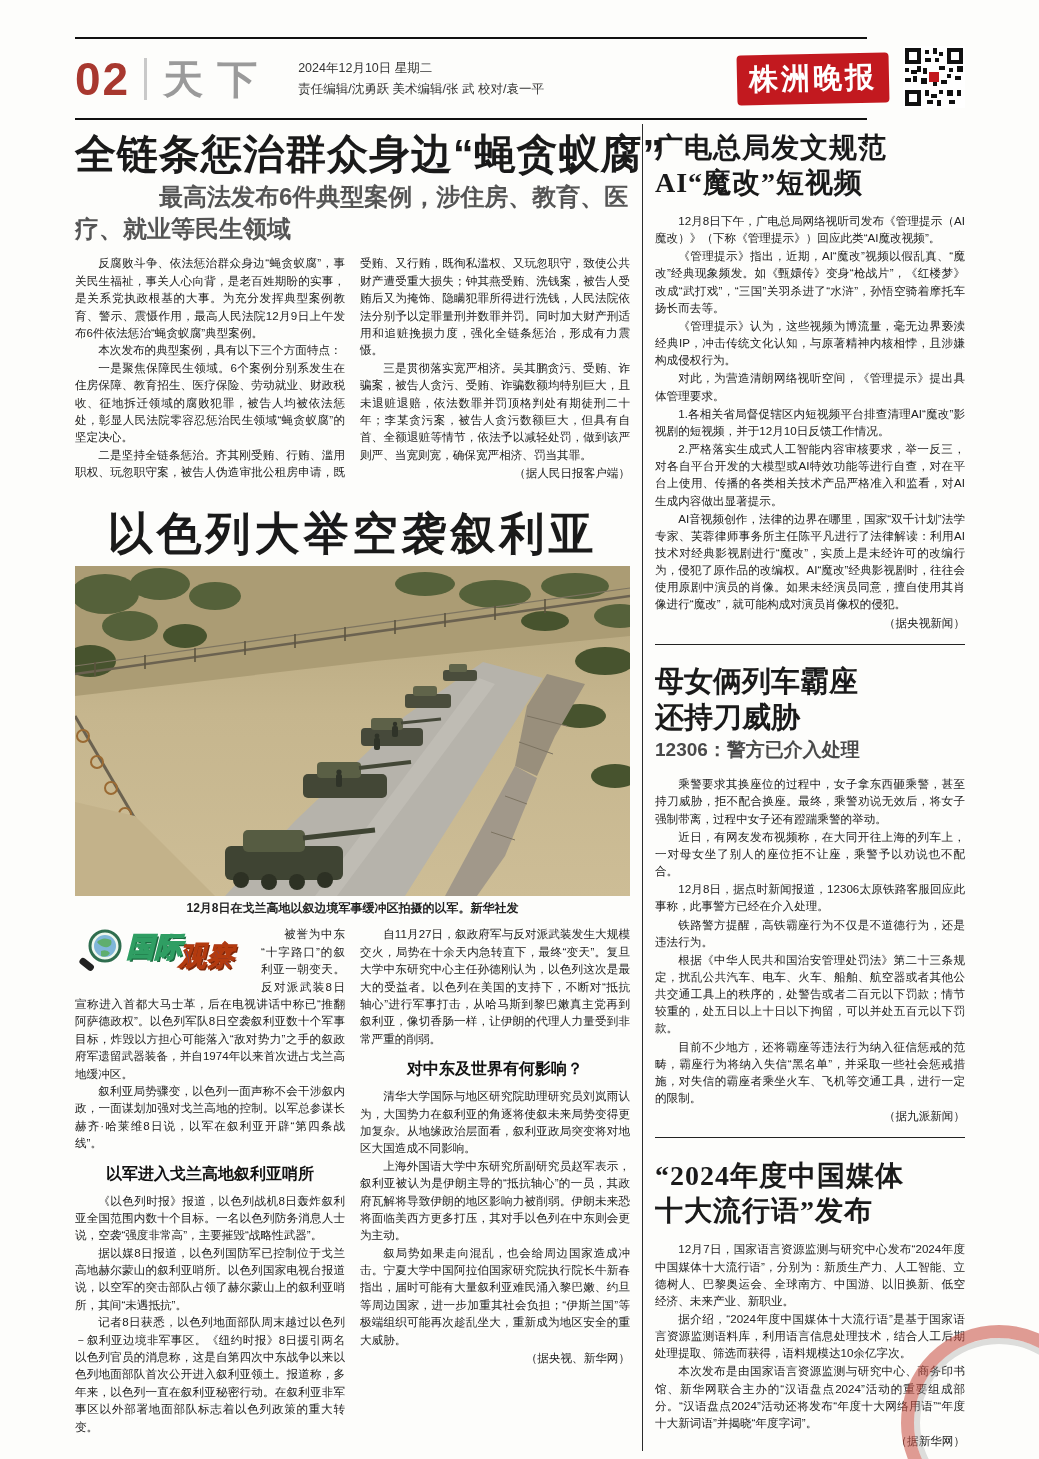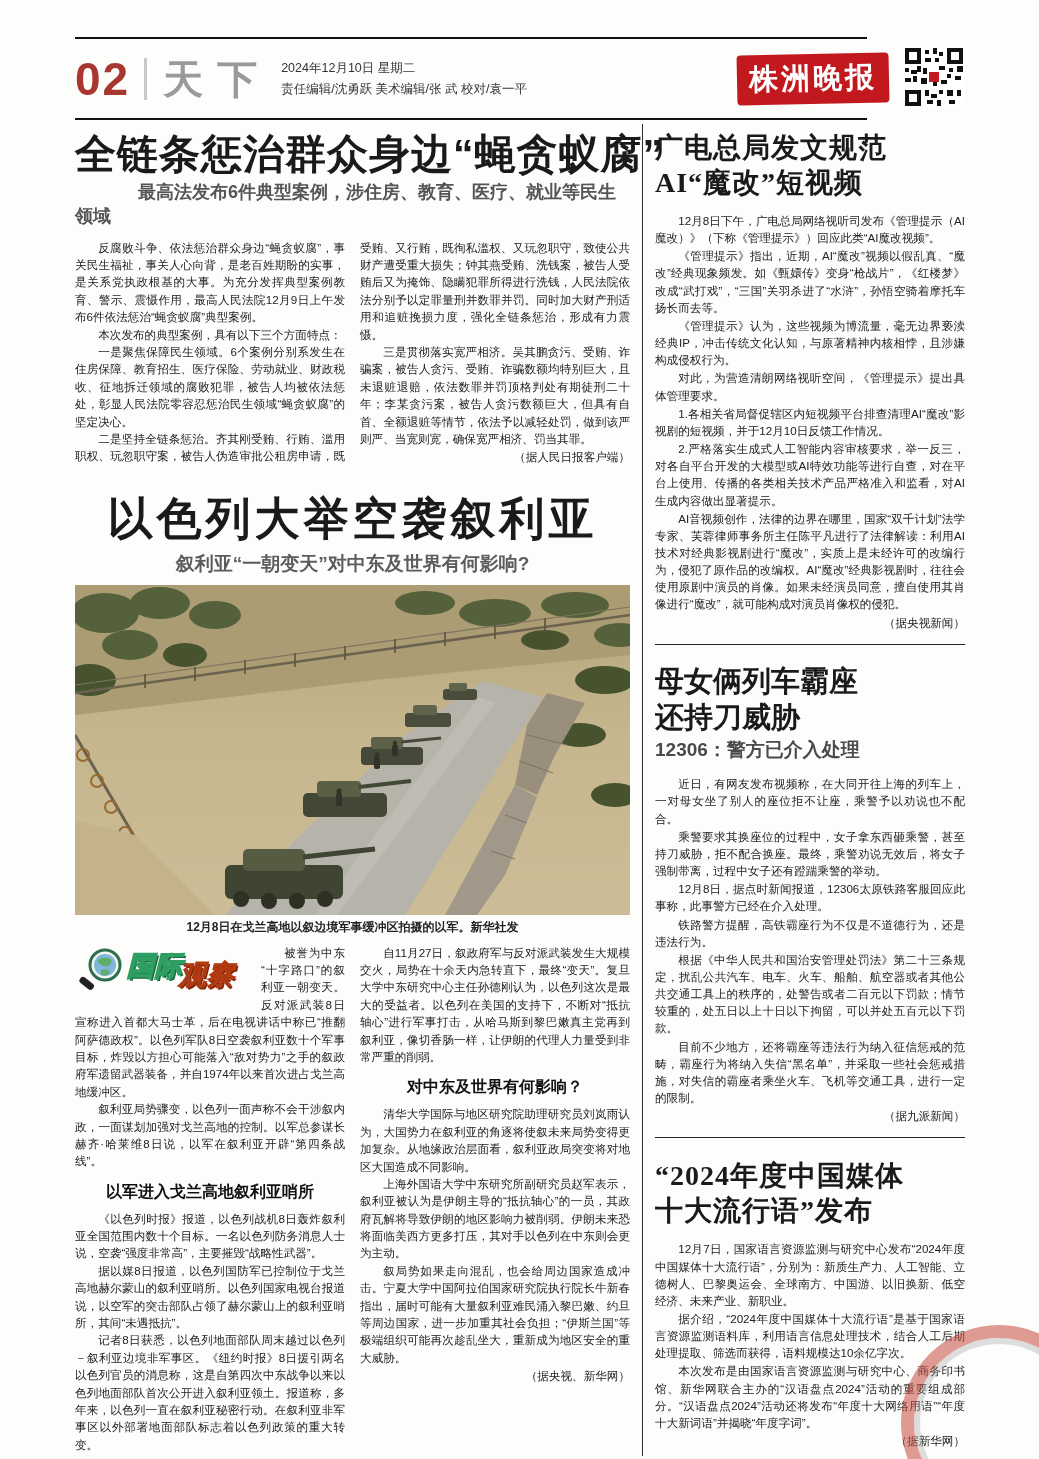--- a/index.html
+++ b/index.html
@@ -5,40 +5,40 @@
   html,body{margin:0;padding:0;background:#e8e8e8;}
   .page{position:relative;width:1039px;height:1459px;margin:0 auto;background:#fdfdfb;
         overflow:hidden;font-family:"Liberation Sans",sans-serif;color:#1a1a1a;}
   .inner{position:relative;padding:37px 74px 0 75px;}
   
   .hdr-rule{border:none;border-top:2.5px solid #111;margin:0;width:792px;}
   .hdr{display:flex;align-items:center;width:890px;padding:7px 0 6px 0;}
   .pagenum{font-size:46px;font-weight:bold;color:#a8382f;line-height:1;letter-spacing:2px;}
   .hdr-div{width:3px;height:42px;background:#c9c9c9;margin:0 16px 0 14px;}
   .section-name{font-size:40px;font-weight:bold;color:#9a9a9a;letter-spacing:14px;line-height:1;}
-  .hdr-meta{margin-left:10px;font-size:12.5px;color:#333;line-height:1.7;}
+  .hdr-meta{margin-left:27px;font-size:12.5px;color:#333;line-height:1.7;}
   .masthead{margin-left:auto;background:#c2191f;color:#fff;border-radius:4px;
             padding:5px 12px;font-family:"Liberation Serif",serif;font-weight:bold;
             font-size:29px;letter-spacing:3px;transform:rotate(-1.2deg);white-space:nowrap;}
   .qr{margin-left:14px;flex:0 0 auto;}
   
   .content{display:flex;width:890px;align-items:stretch;}
   .main-col{width:555px;flex:0 0 555px;}
   .v-rule{width:1px;background:#2a2a2a;margin:4px 12px 0 12px;}
   .rail{width:309px;flex:1;}
   
   .para{margin:0;text-indent:2em;text-align:justify;}
   .body{font-size:11.6px;line-height:1.5;color:#222;}
   .cols{column-count:2;column-gap:15px;column-fill:auto;}
   .source{margin:2px 0 0 0;text-align:right;text-indent:0;font-family:Liberation Mono, monospace;}
   .subhead-mid{font-size:16px;font-weight:bold;text-align:center;margin:10px 0 6px 0;color:#111;}
   
   .a1-headline{font-size:41px;font-weight:900;line-height:1.1;margin:12px 0 4px 0;
                letter-spacing:1px;white-space:nowrap;}
-  .a1-subhead{font-size:18px;font-weight:600;color:#555;line-height:1.32;
+  .a1-subhead{font-size:24px;font-weight:600;color:#555;line-height:1.32;
               text-indent:3.5em;margin:2px 0 10px 0;}
   .a1-body{height:234px;}
   
   .a2-headline{font-family:"Liberation Serif",serif;font-size:45px;font-weight:bold;
                text-align:center;margin:16px 0 2px 0;letter-spacing:4px;}
   .a2-subhead{font-size:19px;color:#5c5c5c;text-align:center;margin:0 0 8px 0;}
   .photo{width:555px;height:330px;display:block;}
   .caption{font-size:12px;color:#222;text-align:center;margin:4px 0 8px 0;font-weight:600;}
   .a2-body{height:512px;}
   
@@ -133,21 +133,20 @@
             <p class="para">本次发布的典型案例，具有以下三个方面特点：</p>
             <p class="para">一是聚焦保障民生领域。6个案例分别系发生在住房保障、教育招生、医疗保险、劳动就业、财政税收、征地拆迁领域的腐败犯罪，被告人均被依法惩处，彰显人民法院零容忍惩治民生领域“蝇贪蚁腐”的坚定决心。</p>
             <p class="para">二是坚持全链条惩治。齐其刚受贿、行贿、滥用职权、玩忽职守案，被告人伪造审批公租房申请，既受贿、又行贿，既徇私滥权、又玩忽职守，致使公共财产遭受重大损失；钟其燕受贿、洗钱案，被告人受贿后又为掩饰、隐瞒犯罪所得进行洗钱，人民法院依法分别予以定罪量刑并数罪并罚。同时加大财产刑适用和追赃挽损力度，强化全链条惩治，形成有力震慑。</p>
             <p class="para">三是贯彻落实宽严相济。吴其鹏贪污、受贿、诈骗案，被告人贪污、受贿、诈骗数额均特别巨大，且未退赃退赔，依法数罪并罚顶格判处有期徒刑二十年；李某贪污案，被告人贪污数额巨大，但具有自首、全额退赃等情节，依法予以减轻处罚，做到该严则严、当宽则宽，确保宽严相济、罚当其罪。</p>
             <p class="para source">（据人民日报客户端）</p>
           </div>
         </article>
 
         <article>
           <h1 class="a2-headline">以色列大举空袭叙利亚</h1>
-          <h2 class="a2-subhead">叙利亚“一朝变天”对中东及世界有何影响?</h2>
 
           <svg class="photo" viewBox="0 0 555 330" aria-hidden="true">
             <defs>
               <linearGradient id="gbg" x1="0" y1="0" x2="0" y2="1">
                 <stop offset="0" stop-color="#b3a47c"></stop>
                   <stop offset="0.45" stop-color="#c6b68e"></stop>
                   <stop offset="1" stop-color="#cdbd96"></stop>
               </linearGradient>
             </defs>
             <rect width="555" height="330" fill="url(#gbg)"></rect>
@@ -310,22 +309,22 @@
 
         <hr class="rail-sep">
 
         <article class="rail-art">
           <h1 class="rail-title-sans">
             <span>母女俩列车霸座</span><br>
             <span>还持刀威胁</span>
           </h1>
           <h2 class="rail-subtitle">12306：警方已介入处理</h2>
           <div class="rail-body">
+            <p class="para">乘警要求其换座位的过程中，女子拿东西砸乘警，甚至持刀威胁，拒不配合换座。最终，乘警劝说无效后，将女子强制带离，过程中女子还有蹬踹乘警的举动。</p>
             <p class="para">近日，有网友发布视频称，在大同开往上海的列车上，一对母女坐了别人的座位拒不让座，乘警予以劝说也不配合。</p>
-            <p class="para">乘警要求其换座位的过程中，女子拿东西砸乘警，甚至持刀威胁，拒不配合换座。最终，乘警劝说无效后，将女子强制带离，过程中女子还有蹬踹乘警的举动。</p>
             <p class="para">12月8日，据点时新闻报道，12306太原铁路客服回应此事称，此事警方已经在介入处理。</p>
             <p class="para">铁路警方提醒，高铁霸座行为不仅是不道德行为，还是违法行为。</p>
             <p class="para">根据《中华人民共和国治安管理处罚法》第二十三条规定，扰乱公共汽车、电车、火车、船舶、航空器或者其他公共交通工具上的秩序的，处警告或者二百元以下罚款；情节较重的，处五日以上十日以下拘留，可以并处五百元以下罚款。</p>
             <p class="para">目前不少地方，还将霸座等违法行为纳入征信惩戒的范畴，霸座行为将纳入失信“黑名单”，并采取一些社会惩戒措施，对失信的霸座者乘坐火车、飞机等交通工具，进行一定的限制。</p>
             <p class="para source">（据九派新闻）</p>
           </div>
         </article>
 
         <hr class="rail-sep">
 

